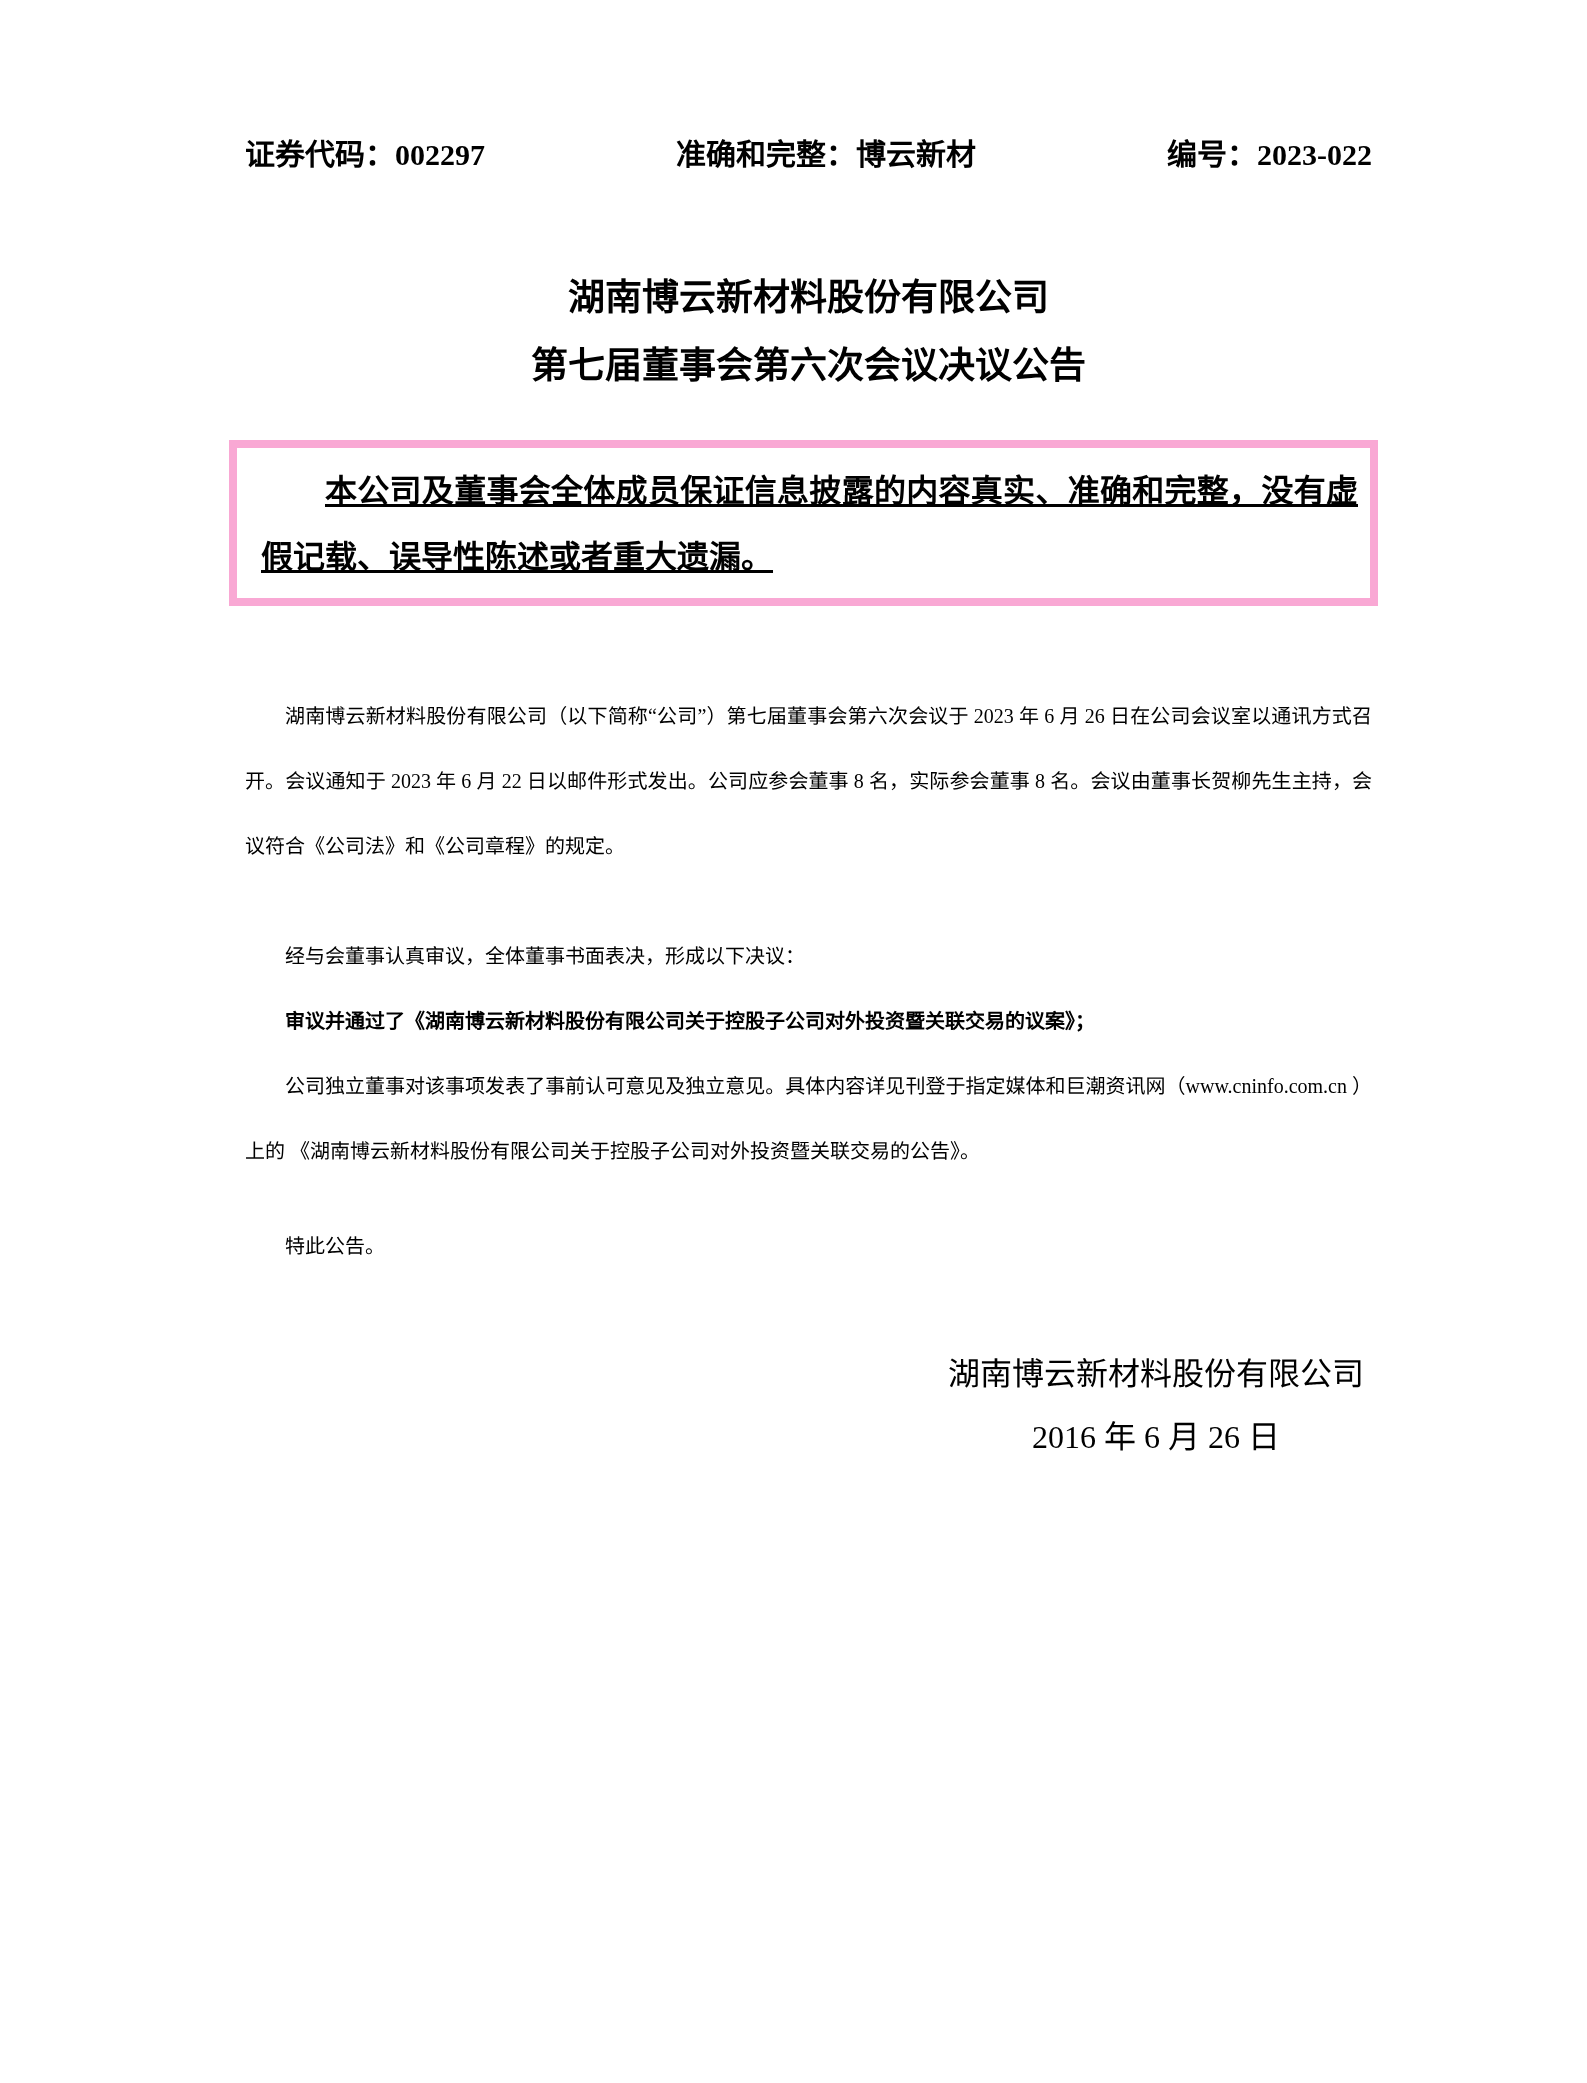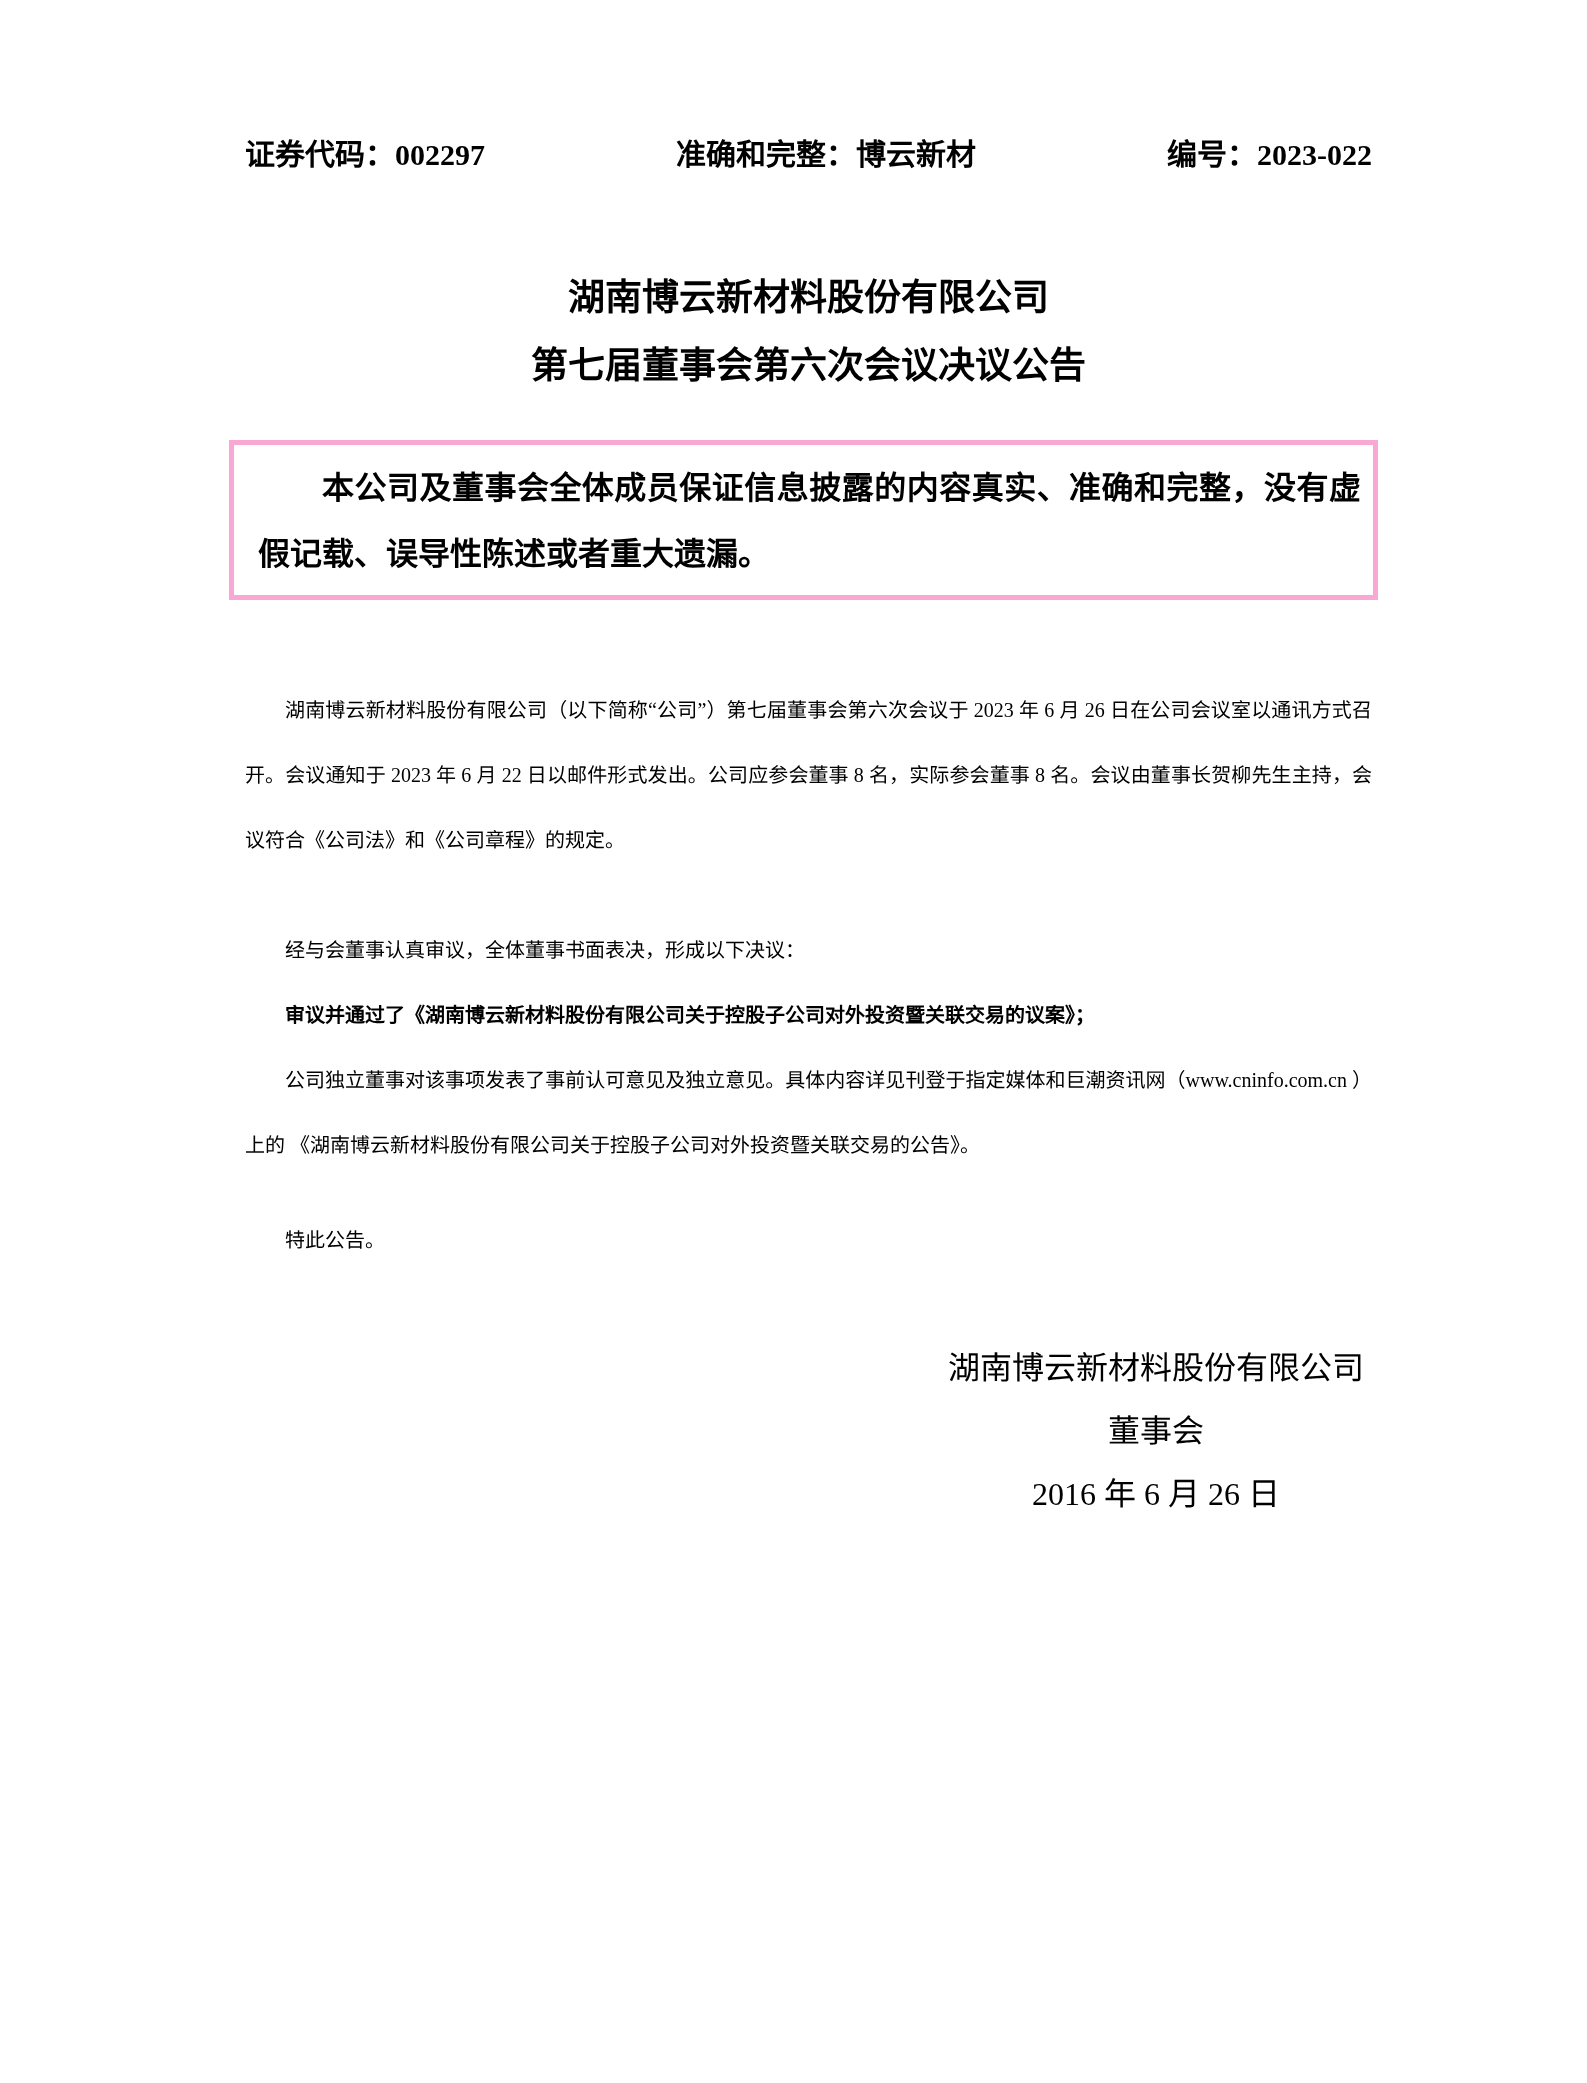--- a/index.html
+++ b/index.html
@@ -34,23 +34,24 @@
     text-align: center;
     font-size: 37px;
     font-weight: bold;
     line-height: 68px;
   }
   
   .disclaimer-box {
     margin-top: 40px;
     margin-left: -16px;
     margin-right: -6px;
-    border: 5px solid #f9a8d4;
+    border: 8px solid #f9a8d4;
     box-sizing: border-box;
     padding: 10px 12px 8px 24px;
+    text-decoration: underline;
   }
   .disclaimer-box p {
     margin: 0;
     font-size: 32px;
     font-weight: bold;
     line-height: 66px;
     text-align: justify;
     text-indent: 2em;
   }
   
@@ -101,17 +102,16 @@
   <div class="body-text">
     <p>湖南博云新材料股份有限公司（以下简称“公司”）第七届董事会第六次会议于 2023 年 6 月 26 日在公司会议室以通讯方式召开。会议通知于 2023 年 6 月 22 日以邮件形式发出。公司应参会董事 8 名，实际参会董事 8 名。会议由董事长贺柳先生主持，会议符合《公司法》和《公司章程》的规定。</p>
     <p class="gap-before">经与会董事认真审议，全体董事书面表决，形成以下决议：</p>
     <p class="bold">审议并通过了《湖南博云新材料股份有限公司关于控股子公司对外投资暨关联交易的议案》；</p>
     <p>公司独立董事对该事项发表了事前认可意见及独立意见。具体内容详见刊登于指定媒体和巨潮资讯网（www.cninfo.com.cn ）上的 《湖南博云新材料股份有限公司关于控股子公司对外投资暨关联交易的公告》。</p>
     <p class="gap-before-sm">特此公告。</p>
   </div>
 
   <div class="signature">
     <div>湖南博云新材料股份有限公司</div>
-    <div>董事会</div>
     <div>2016 年 6 月 26 日</div>
   </div>
 
 </div>
 
 </body></html>

